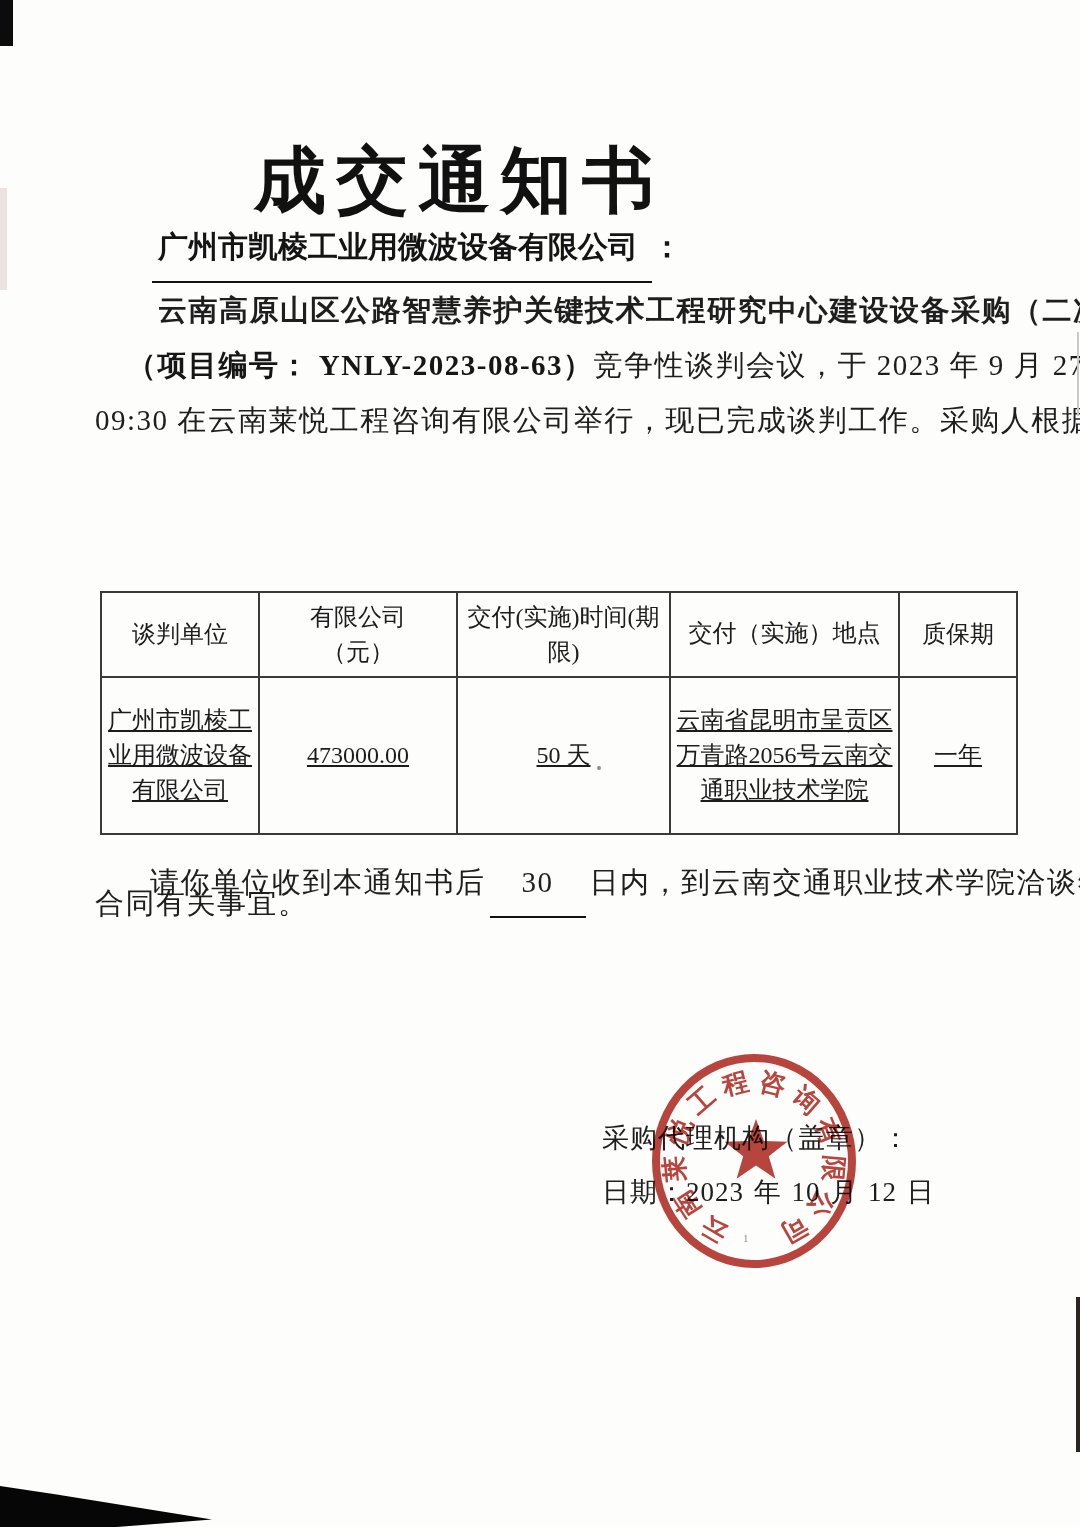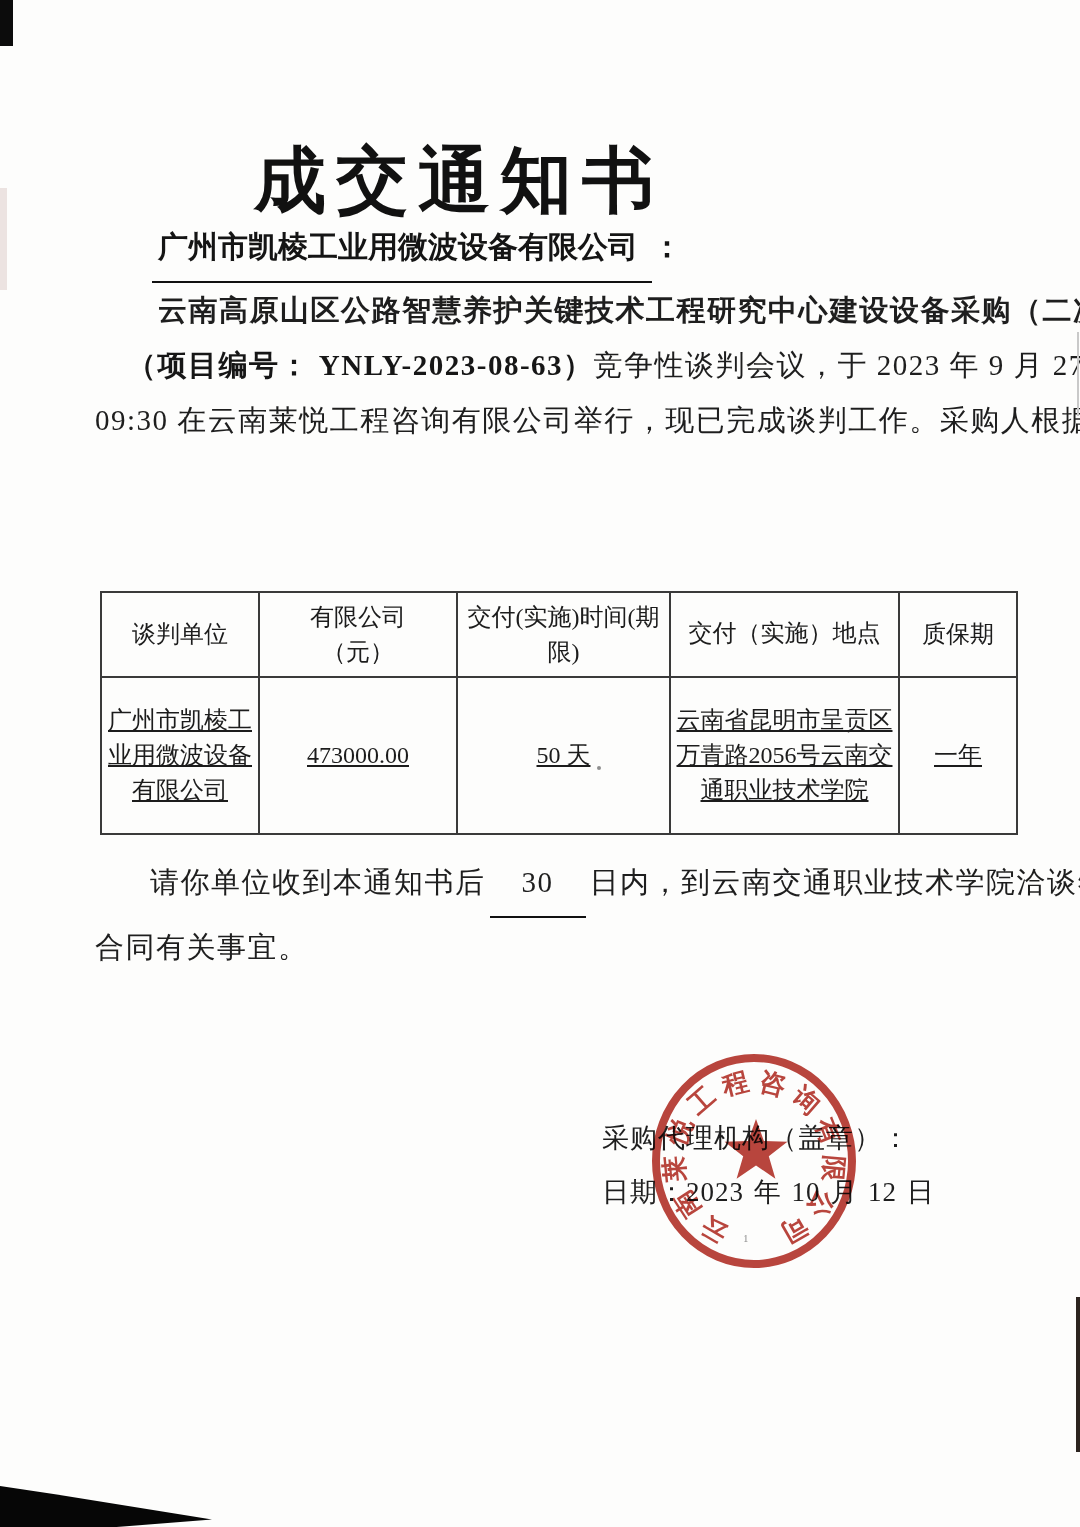--- a/index.html
+++ b/index.html
@@ -129,21 +129,21 @@
       <td>云南省昆明市呈贡区
 万青路2056号云南交
 通职业技术学院</td>
       <td>一年</td>
     </tr>
   </tbody>
     </table>
 
   <div class="pline" style="left:150px;top:864px;"><span>请你单位收到本通知书后</span><span class="days-underline"><span>30</span></span><span>日内，到云南交通职业技术学院洽谈签订</span>
   </div>
-  <div class="pline" style="top:929px;">合同有关事宜。</div>
+  <div class="pline" style="top:885px;">合同有关事宜。</div>
 
   <div class="sig-line" style="top:1120px;">采购代理机构（盖章）：</div>
   <div class="sig-line" style="top:1174px;word-spacing:2px;">日期：2023 年 10 月 12 日</div>
 
   <svg class="seal" viewBox="0 0 216 222">
     <ellipse cx="108" cy="111" rx="98" ry="103" fill="none" stroke-width="8" stroke="#b5372e"></ellipse>
     <polygon points="110,69 117.9,91.1 141.4,91.8 122.8,106.2 129.4,128.7 110,115.5 90.6,128.7 97.2,106.2 78.6,91.8 102.1,91.1" fill="#b5372e"></polygon>
     <g id="seal-arc">
         <text x="108" y="40" text-anchor="middle" transform="rotate(-150 108 111)" fill="#b5372e" class="seal-char">云</text>
         <text x="108" y="40" text-anchor="middle" transform="rotate(-122.72727272727272 108 111)" fill="#b5372e" class="seal-char">南</text>

